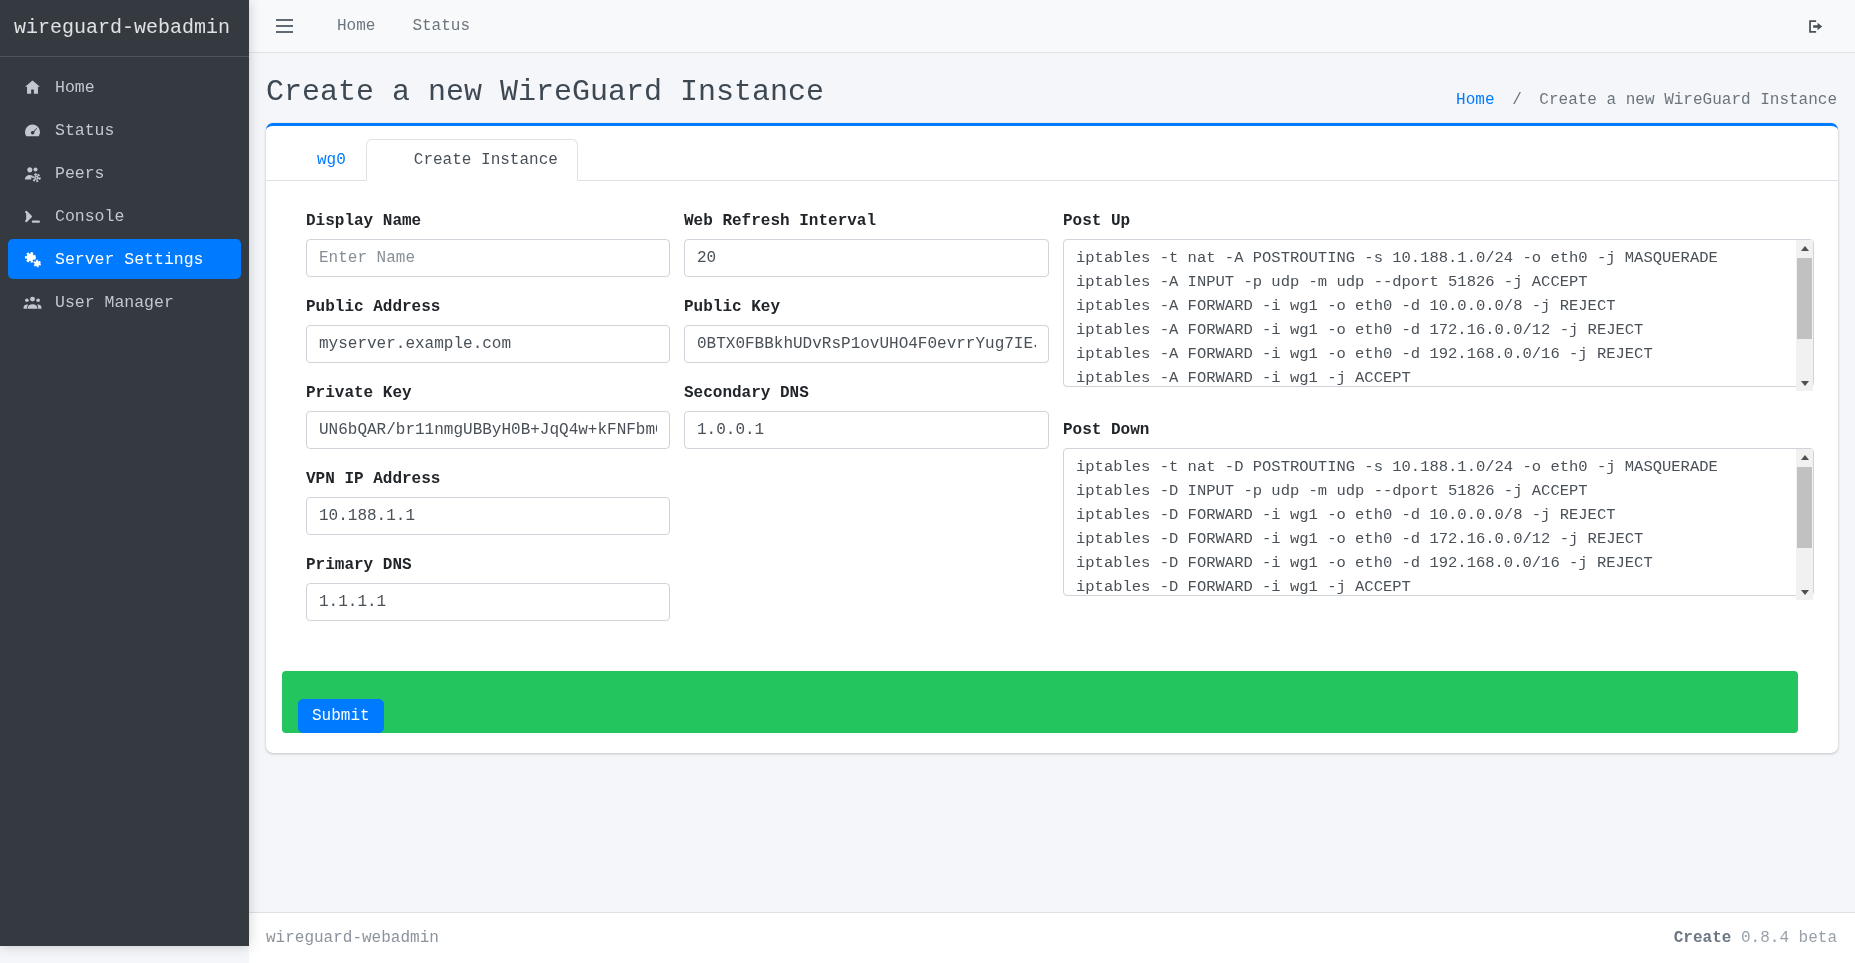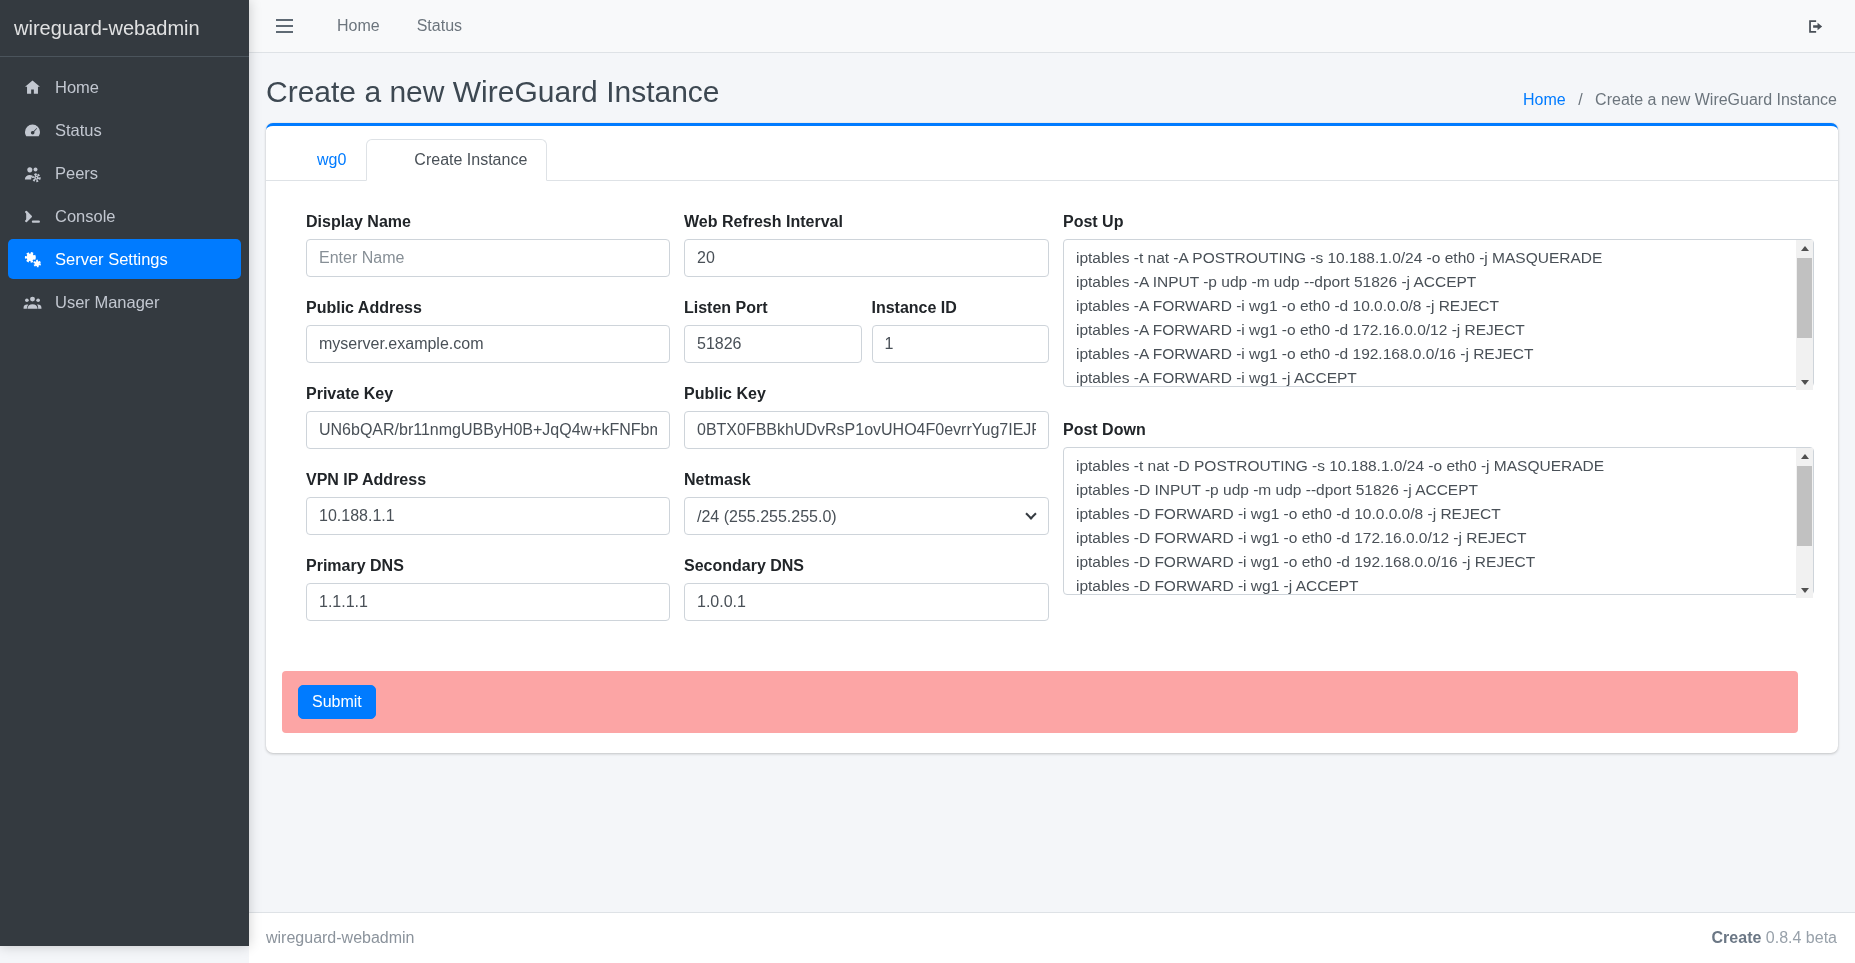--- a/index.html
+++ b/index.html
@@ -1,19 +1,19 @@
 <!DOCTYPE html>
 <html><head>
 <meta charset="utf-8">
 <style>
   * { margin:0; padding:0; box-sizing:border-box; }
   html,body { width:1855px; height:963px; overflow:hidden; }
   body { font-family:"Liberation Sans","DejaVu Sans",sans-serif; font-size:16px; background:#f4f6f9; color:#212529; }
 
-  .app { display:flex; width:1855px; height:946px; }
+  .app { display:flex; width:1855px; height:946px;font-family:Liberation Mono, monospace; }
 
   
   .sidebar { width:249px; min-width:249px; background:#343a40; color:#c2c7d0; display:flex; flex-direction:column; box-shadow:0 0 12px rgba(0,0,0,.2); z-index:5; }
   .brand { height:57px; line-height:56px; padding-left:14px; font-size:20px; color:rgba(255,255,255,.85); border-bottom:1px solid #4b545c; white-space:nowrap; }
   .side-nav { padding:10px 8px; display:flex; flex-direction:column; }
   .side-item { display:flex; align-items:center; gap:10px; padding:10px 12px; margin-bottom:3px; border-radius:5px; color:#c2c7d0; text-decoration:none; font-size:16.5px; cursor:pointer; }
   .side-item.active { background:#007bff; color:#fff; }
   .sicon { width:25px; min-width:25px; height:20px; display:flex; align-items:center; justify-content:center; }
   .sicon svg { width:19px; height:19px; fill:currentColor; }
 
@@ -62,21 +62,21 @@
   .ta-wrap { position:relative; }
   .ta { height:148px; resize:none; overflow:hidden; line-height:24px; font-size:15.5px; padding:6px 26px 6px 12px; white-space:pre; }
   .fakebar { position:absolute; top:1px; right:1px; bottom:1px; width:17px; background:#f1f1f1; border-radius:0 4px 4px 0; display:flex; flex-direction:column; }
   .sbtn { height:16px; display:flex; align-items:center; justify-content:center; background:#f1f1f1; }
   .tri { width:0; height:0; border-left:4px solid transparent; border-right:4px solid transparent; }
   .tri.up { border-bottom:5px solid #505050; }
   .tri.down { border-top:5px solid #505050; }
   .strack { flex:1; position:relative; }
   .sthumb { position:absolute; left:1px; right:1px; top:2px; height:68%; background:#c1c1c1; }
 
-  .submit-strip { margin:29px 16px 0 -24px; background:#fca5a5; border-radius:4px; height:62px; display:flex; align-items:center; padding-left:16px; }
+  .submit-strip { margin:29px 16px 0 -24px; background:#22c55e; border-radius:4px; height:62px; display:flex; align-items:flex-end; padding-left:16px; }
   .btn-primary { background:#007bff; color:#fff; border:1px solid #007bff; border-radius:5px; padding:7px 13px; font-size:16px; font-family:inherit; cursor:pointer; }
 
   
   .main-footer { height:51px; min-height:51px; background:#fff; border-top:1px solid #dee2e6; display:flex; align-items:center; justify-content:space-between; padding:0 18px 0 17px; color:#8b939c; }
   .main-footer .ver { color:#98a1aa; }
   .main-footer .ver b { color:#6b7785; font-weight:700; }
 </style>
 </head>
 <body>
 
@@ -218,42 +218,23 @@
                 <label>Primary DNS</label>
                 <input class="fc" type="text" value="1.1.1.1" style="">
               </div>
             </div>
 
             <div class="col c2">
               <div class="group">
                 <label>Web Refresh Interval</label>
                 <input class="fc" type="text" value="20" style="">
               </div>
-              <div class="half-row">
-                <div class="group">
-                  <label>Listen Port</label>
-                  <input class="fc" type="text" value="51826" style="">
-                </div>
-                <div class="group">
-                  <label>Instance ID</label>
-                  <input class="fc" type="text" value="1" style="">
-                </div>
-              </div>
               <div class="group">
                 <label>Public Key</label>
                 <input class="fc" type="text" value="0BTX0FBBkhUDvRsP1ovUHO4F0evrrYug7IEJRyA3sr" style="">
-              </div>
-              <div class="group">
-                <label>Netmask</label>
-                <div class="sel-wrap">
-                  <select class="fc">
-                    <option>/24 (255.255.255.0)</option>
-                  </select>
-                  <span class="chev"></span>
-                </div>
               </div>
               <div class="group">
                 <label>Secondary DNS</label>
                 <input class="fc" type="text" value="1.0.0.1" style="">
               </div>
             </div>
 
             <div class="col c3">
               <div class="group">
                 <label>Post Up</label>

